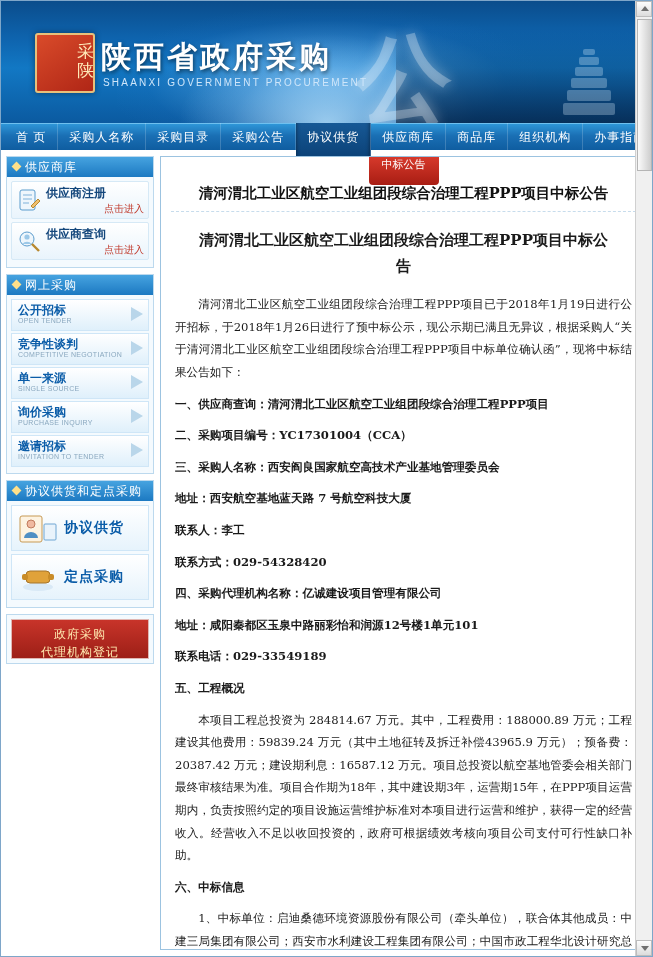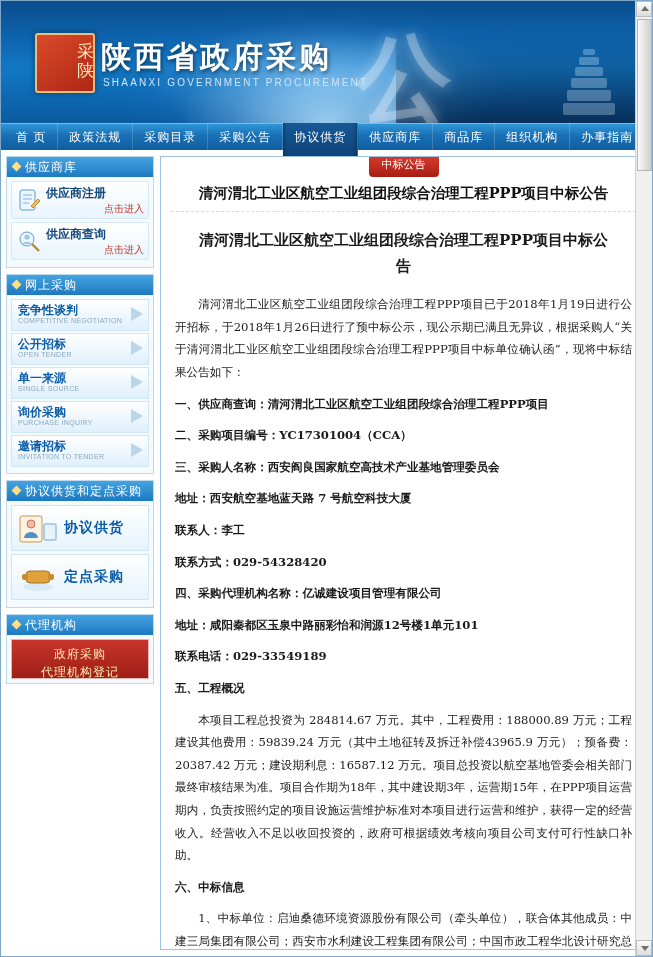--- a/index.html
+++ b/index.html
@@ -253,21 +253,21 @@
     letter-spacing: 1px;
   }
 
   
   .main-tab {
     position: absolute;
     left: 50%;
     top: -1px;
     transform: translateX(-50%);
     width: 70px;
-    height: 21px;
+    height: 29px;
     background: linear-gradient(180deg,#d83a2c 0%,#a81d13 100%);
     color: #fff;
     font-size: 11px;
     text-align: center;
     line-height: 17px;
     border-radius: 0 0 4px 4px;
     z-index: 3;
   }
   .main-title {
     margin: 20px 10px 0 10px;
@@ -350,21 +350,21 @@
     <div class="big-char">公</div>
     <div class="crest">
       <span>采陕</span>
     </div>
     <div class="site-title">陕西省政府采购</div>
     <div class="site-title-en">SHAANXI GOVERNMENT PROCUREMENT</div>
   </div>
 
   <div class="nav">
     <div class="nav-item">首    页</div>
-    <div class="nav-item">政策法规</div>
+    <div class="nav-item">采购人名称</div>
     <div class="nav-item">采购目录</div>
     <div class="nav-item">采购公告</div>
     <div class="nav-item active">协议供货</div>
     <div class="nav-item">供应商库</div>
     <div class="nav-item">商品库</div>
     <div class="nav-item">组织机构</div>
     <div class="nav-item">办事指南</div>
     <div class="nav-item">下载专区</div>
 
   </div>
@@ -401,27 +401,27 @@
             <span class="t1">供应商查询</span>
             <span class="t2">点击进入</span>
           </div>
         </div>
       </div>
 
       <div class="panel">
         <div class="panel-head">网上采购</div>
         <div class="panel-body">
           <div class="blue-row">
+            <span class="cn">公开招标</span>
+            <span class="en">OPEN TENDER</span>
+            <span class="arrow"></span>
+          </div>
+          <div class="blue-row">
             <span class="cn">竞争性谈判</span>
             <span class="en">COMPETITIVE NEGOTIATION</span>
-            <span class="arrow"></span>
-          </div>
-          <div class="blue-row">
-            <span class="cn">公开招标</span>
-            <span class="en">OPEN TENDER</span>
             <span class="arrow"></span>
           </div>
           <div class="blue-row">
             <span class="cn">单一来源</span>
             <span class="en">SINGLE SOURCE</span>
             <span class="arrow"></span>
           </div>
           <div class="blue-row">
             <span class="cn">询价采购</span>
             <span class="en">PURCHASE INQUIRY</span>
@@ -457,21 +457,20 @@
                   <rect x="4" y="15" width="6" height="6" rx="2" fill="#c98c28"></rect>
                   <rect x="30" y="15" width="6" height="6" rx="2" fill="#c98c28"></rect>
                 </svg>
             </span>
             <span class="lbl">定点采购</span>
           </div>
         </div>
       </div>
 
       <div class="panel">
-        <div class="panel-head">代理机构</div>
         <div class="panel-body">
           <div class="agency-banner">
             <div>政府采购</div>
             <div>代理机构登记</div>
           </div>
         </div>
       </div>
 
     </div>
 

